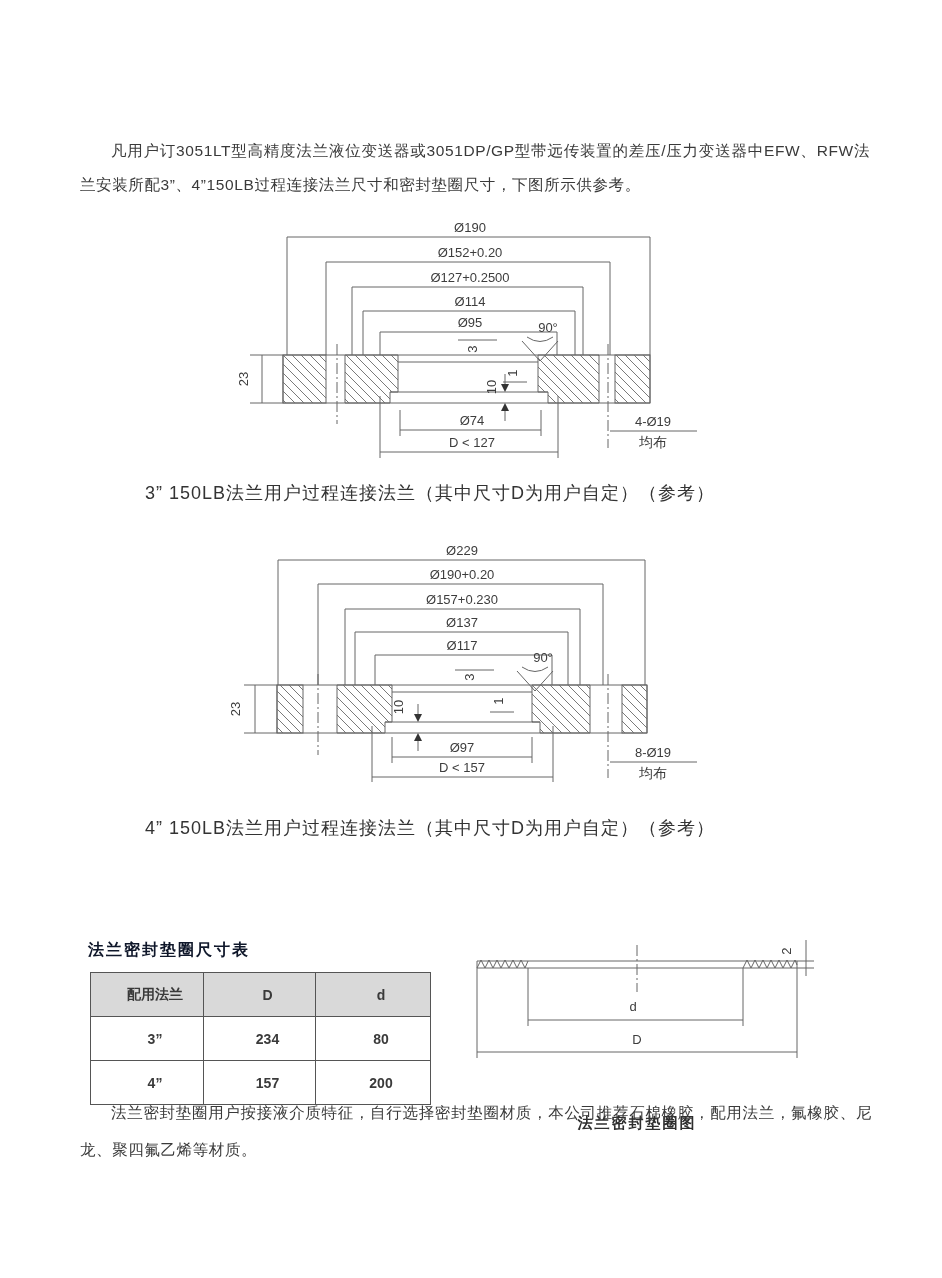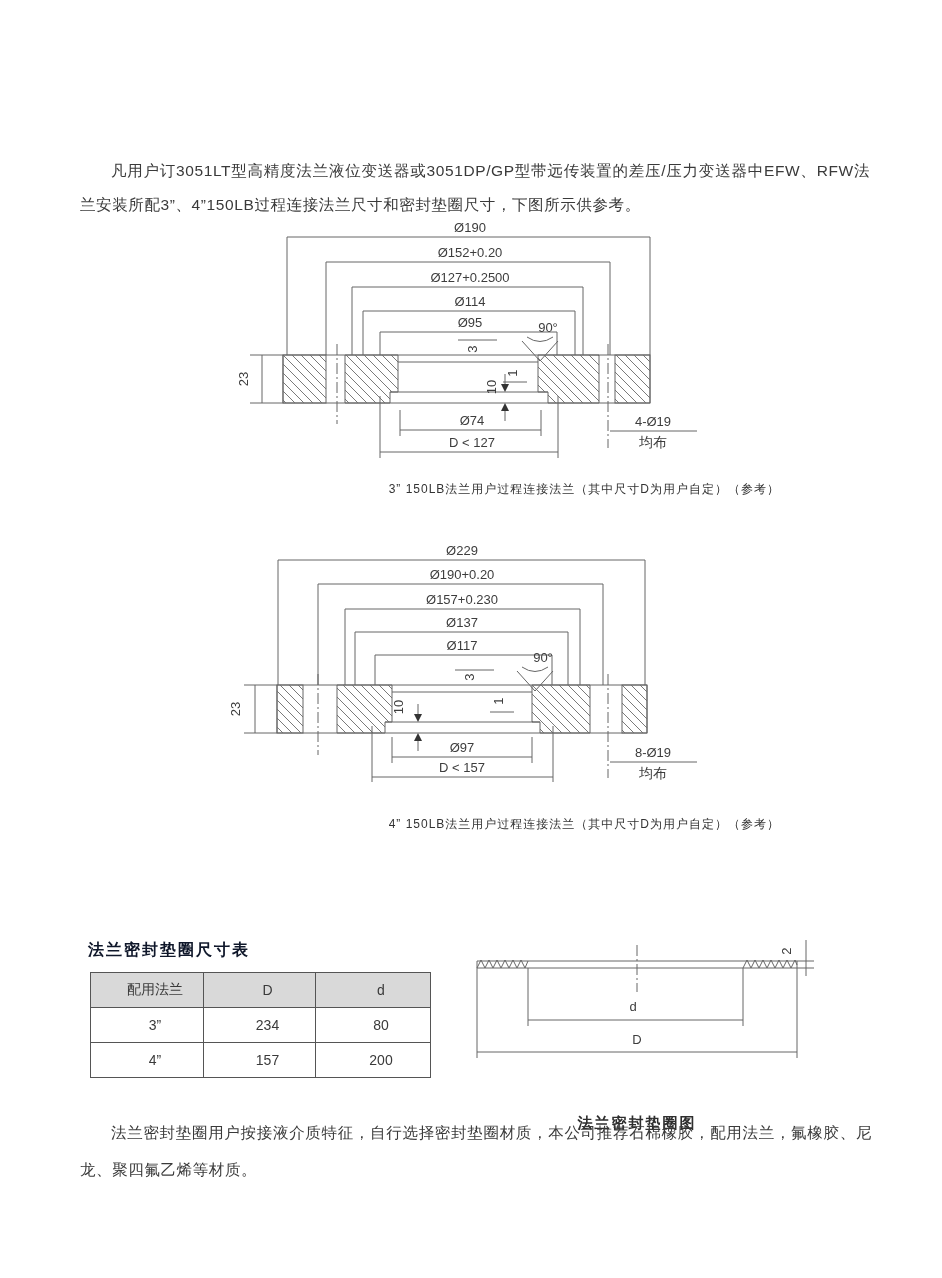--- a/index.html
+++ b/index.html
@@ -12,48 +12,47 @@
     overflow:hidden;
   }
   .para {
     position:absolute;
     font-size:15.5px;
     line-height:34px;
     letter-spacing:0.6px;
     text-align:justify;
     text-indent:2em;
     color:#3a3a3a;
-    margin-top:20px;
   }
   .caption {
     position:absolute;
-    font-size:12px;
+    font-size:18px;
     letter-spacing:1px;
-    text-align:right;
+    text-align:center;
     color:#333;
   }
   .tbl-title {
     position:absolute;
     font-size:16px;
     font-weight:bold;
     letter-spacing:2px;
     color:#0f172a;
   }
   table.gasket {
     position:absolute;
     border-collapse:collapse;
     table-layout:fixed;
     font-size:14px;
     color:#3a3a3a;
   }
   table.gasket th, table.gasket td {
     border:1px solid #555;
     text-align:center;
-    height:35px;
-    font-weight:normal;
+    height:44px;
+    font-weight:bold;
     padding-left:16px;
   }
   table.gasket th { background:#d9d9d9; }
   svg text {
     font-family:"Liberation Sans", sans-serif;
     font-size:13px;
     fill:#3d3d3d;
   }
   svg .cjk { font-size:14px; }
   .gasket-caption {

